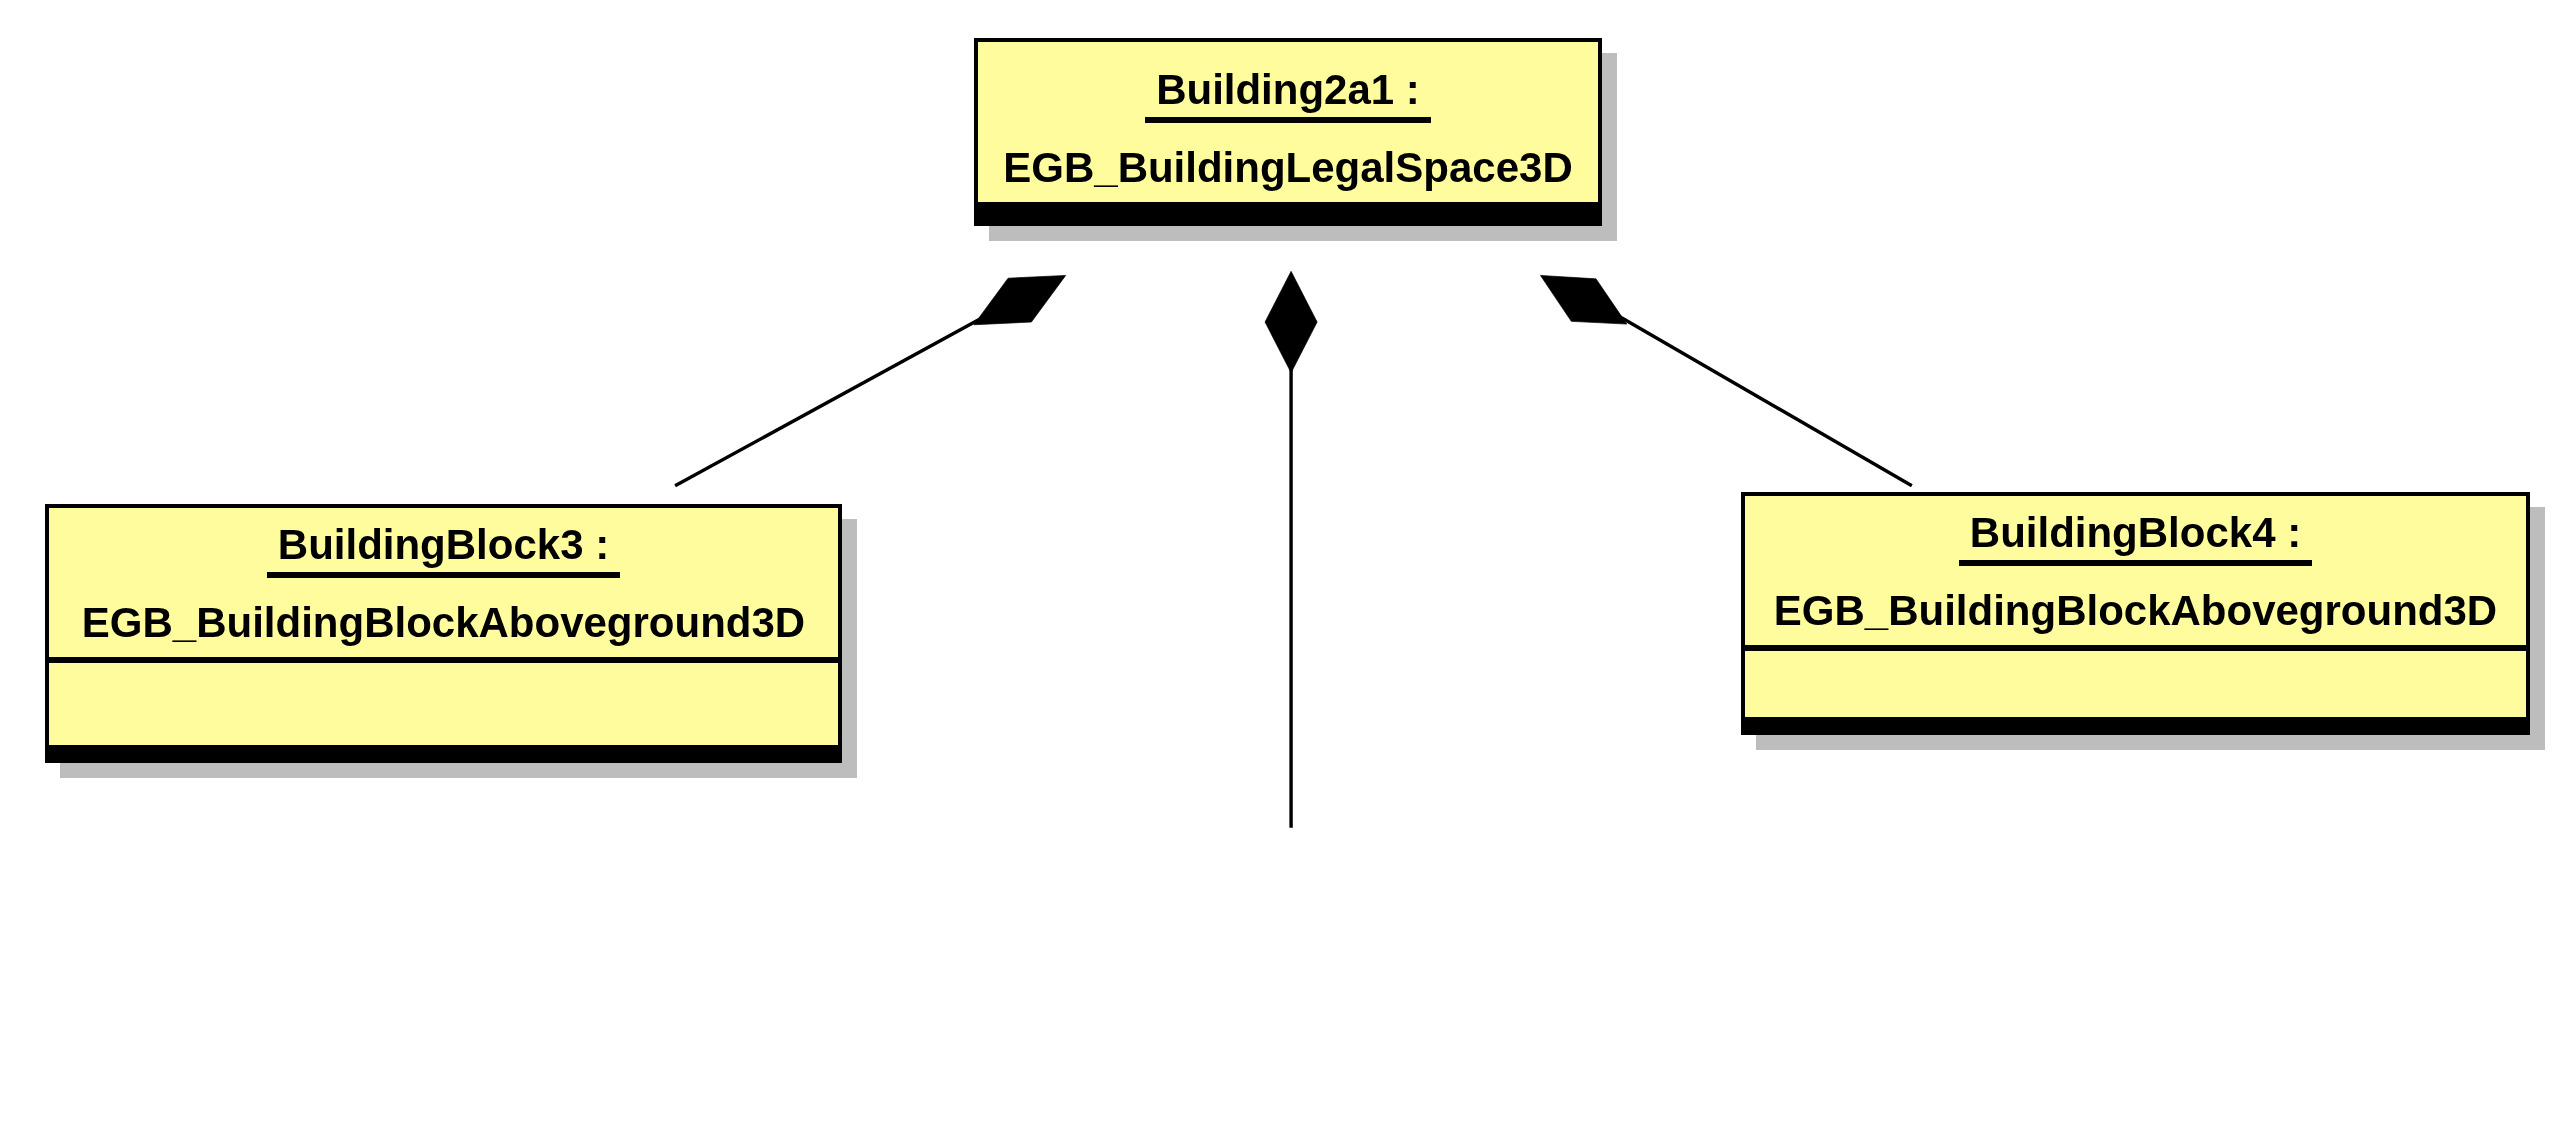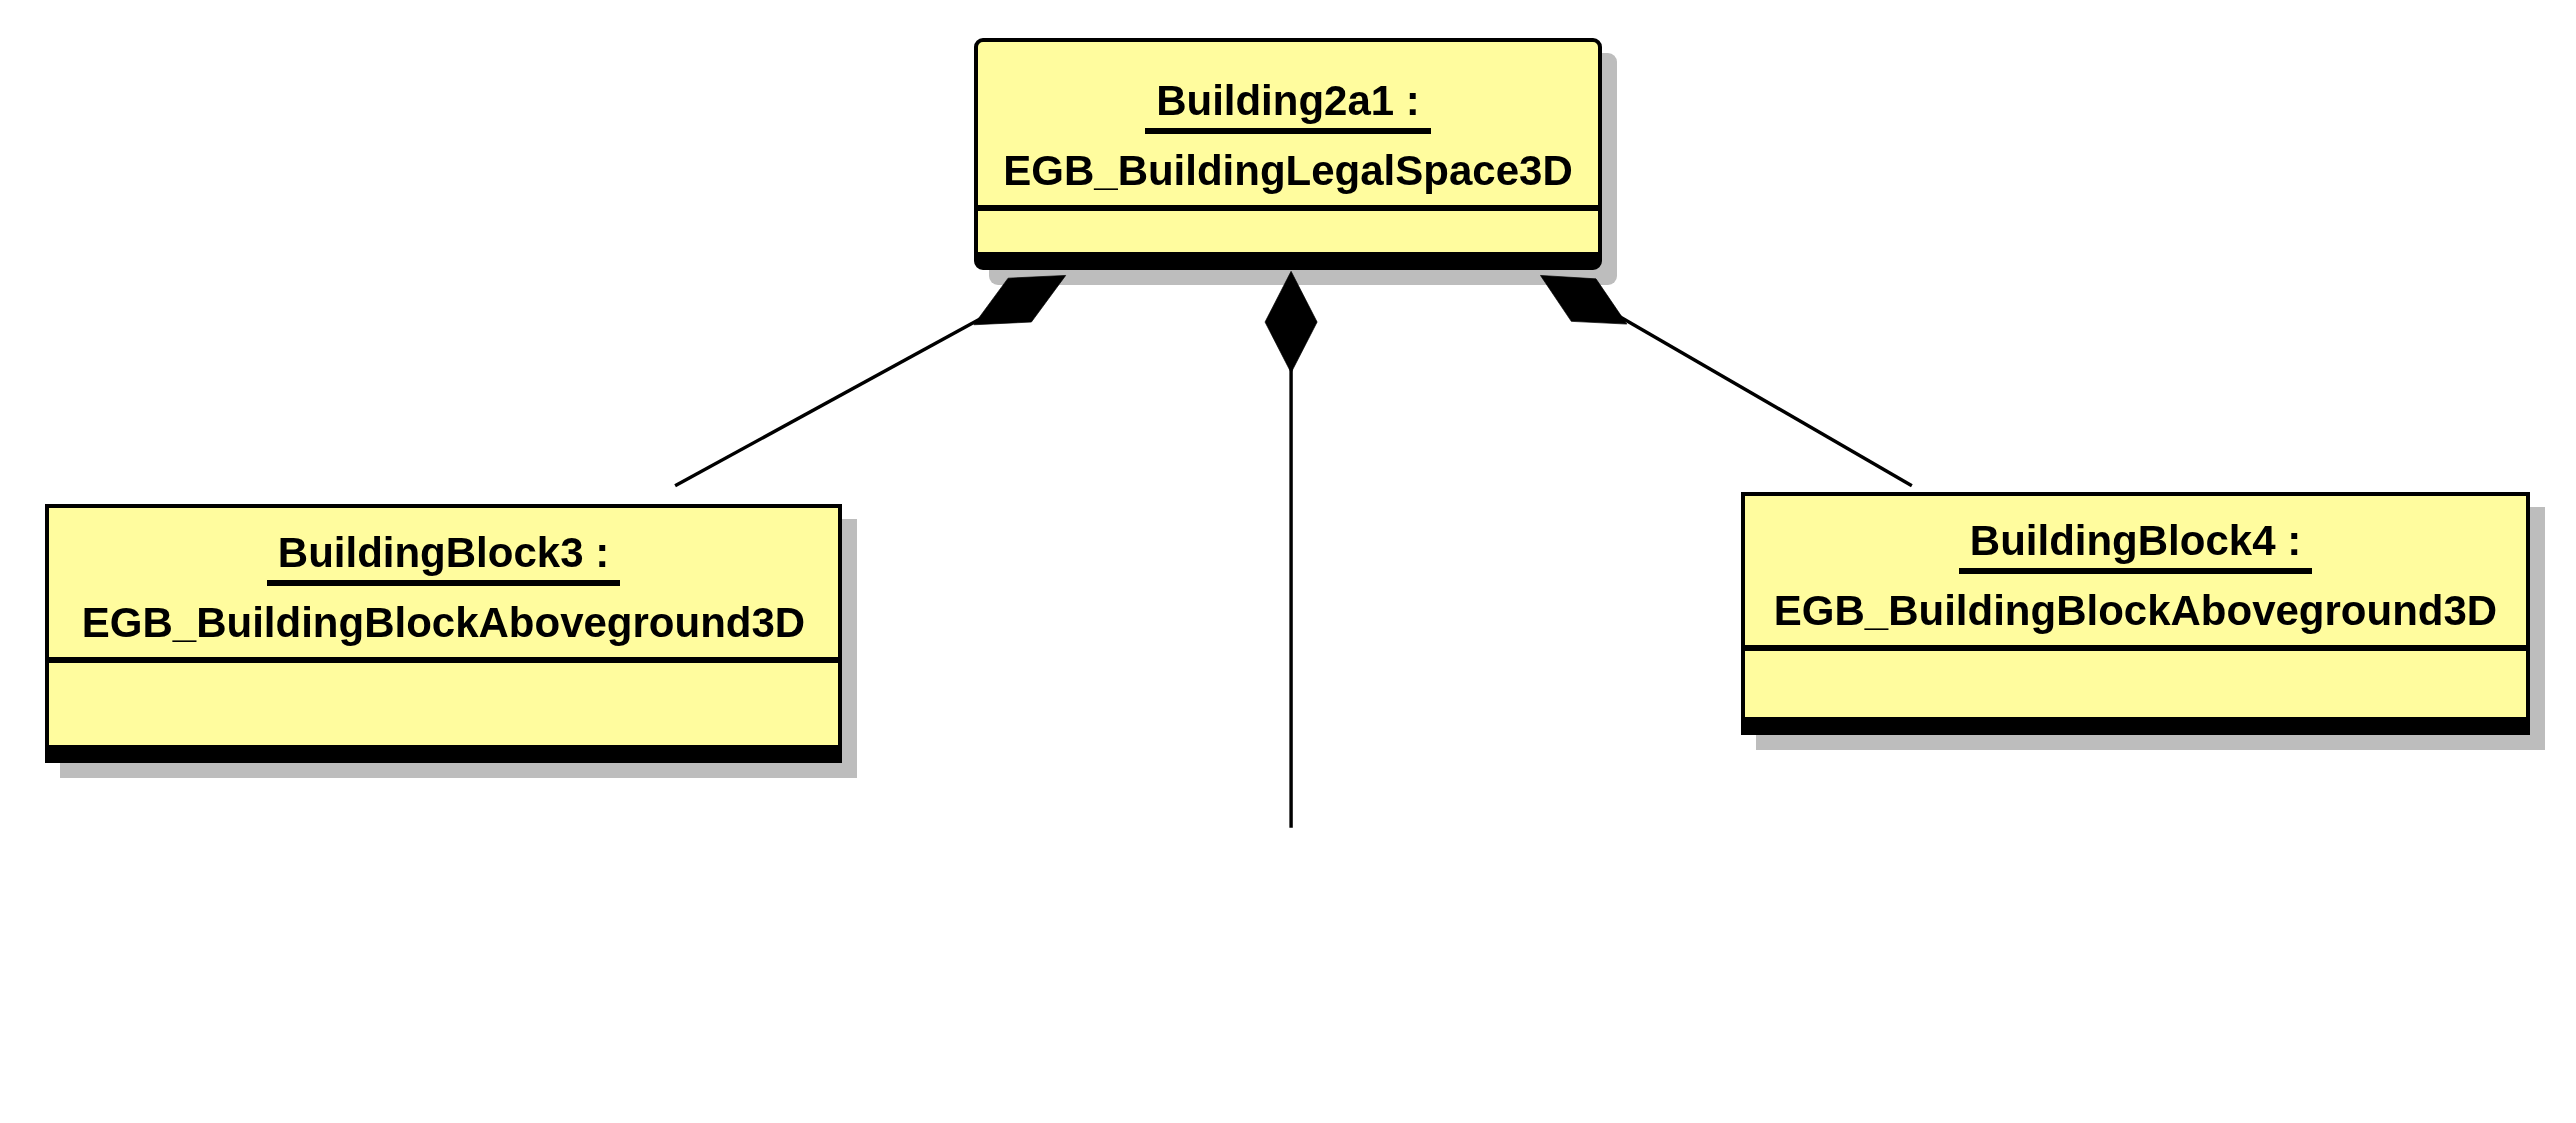--- a/index.html
+++ b/index.html
@@ -25,21 +25,21 @@
     z-index: 1;
     background: #fffc9e;
     border: 4.8px solid #000000;
     border-bottom-width: 18px;
     box-shadow: 15px 15px 0 0 #bdbdbd;
     box-sizing: border-box;
     display: flex;
     flex-direction: column;
     color: #000000;
   }
-  .box-top    { left: 974px; top:   38px; width:  628px; height: 232px; border-radius: 9px; }
+  .box-top    { left: 974px; top:   38px; width:  628px; height: 188px; }
   .box-left   { left:   45px; top:  504px; width: 797px; height: 259px; }
   .box-right  { left: 1741px; top:  492px; width: 789px; height: 243px; }
   .box-bottom { left: 898px; top: 825px; width: 784px; height: 244px; }
   .name-comp {
     display: flex;
     flex-direction: column;
     align-items: center;
     justify-content: flex-end;
     padding-bottom: 9.6px;
     height: 149px;
@@ -54,21 +54,21 @@
     white-space: nowrap;
     border-bottom: 6.2px solid #000000;
     padding: 0 11px 4.1px 11px;
     text-align: center;
   }
   .obj-classifier {
     font-weight: bold;
     font-size: 42px;
     line-height: 1.15;
     white-space: nowrap;
-    margin-top: 13px;
+    margin-top: 21px;
     text-align: center;
   }
   .empty-comp {
     flex: 1;
     border-top: 6.2px solid #000000;
   }
 </style>
 </head>
 <body>
 

